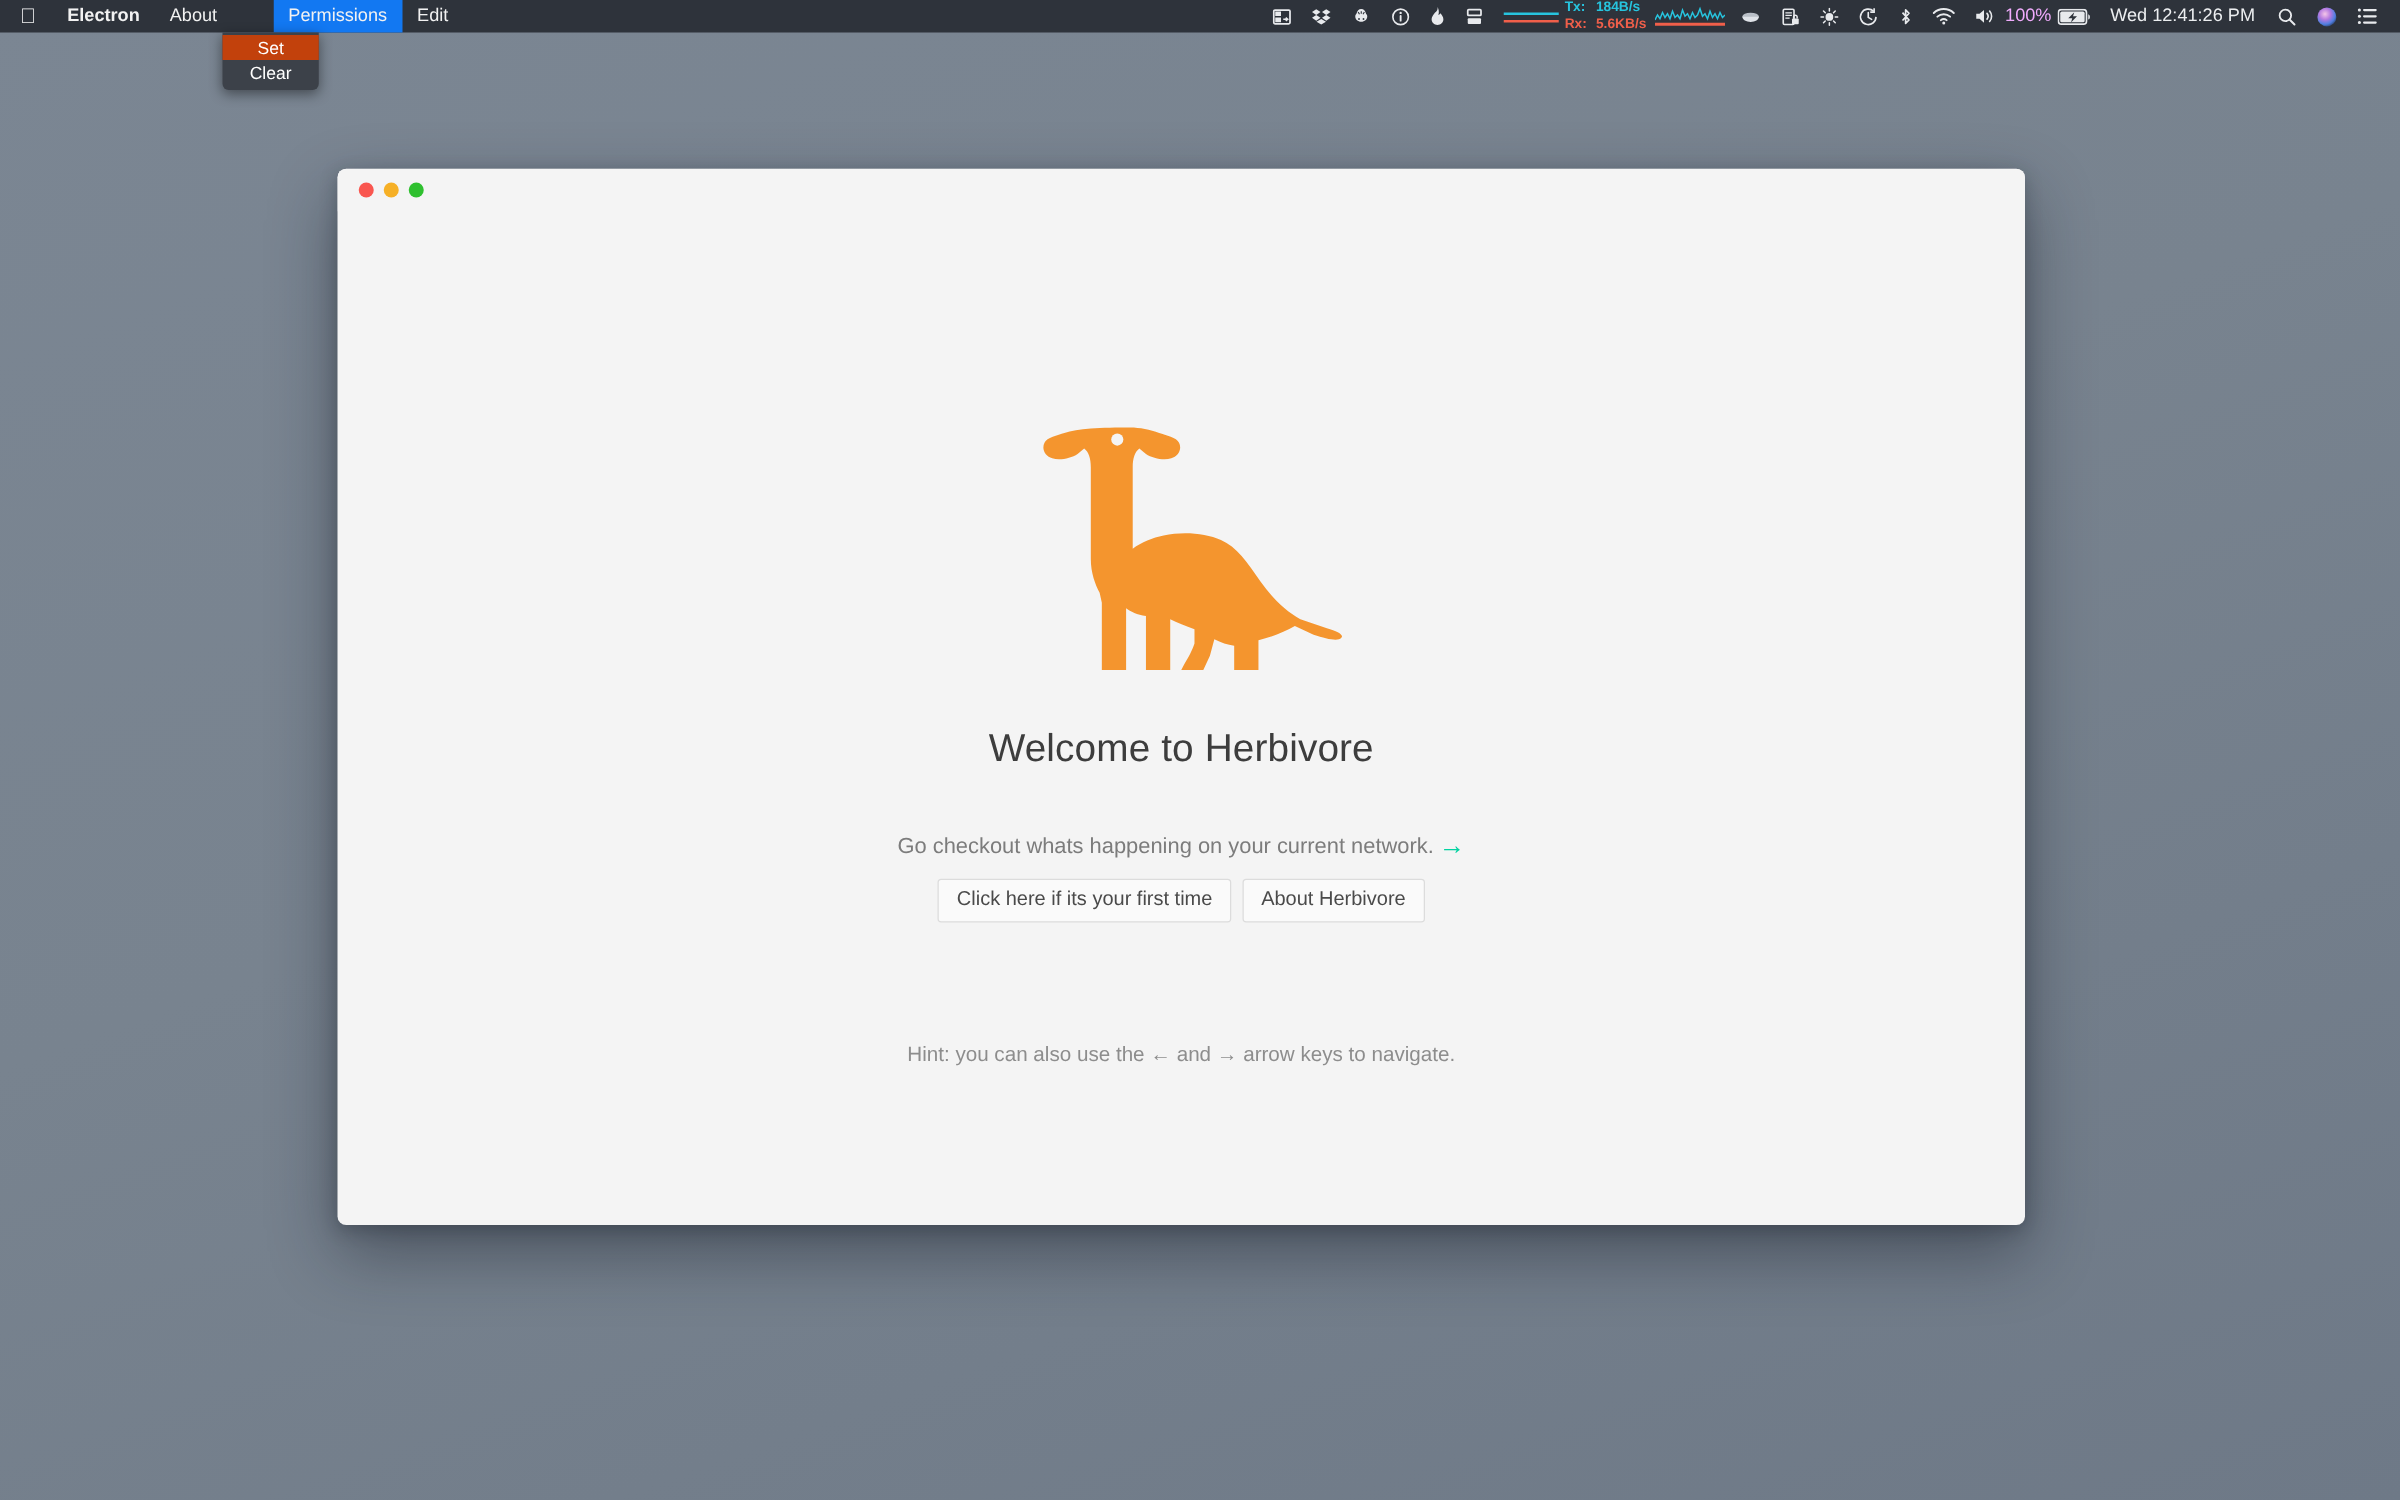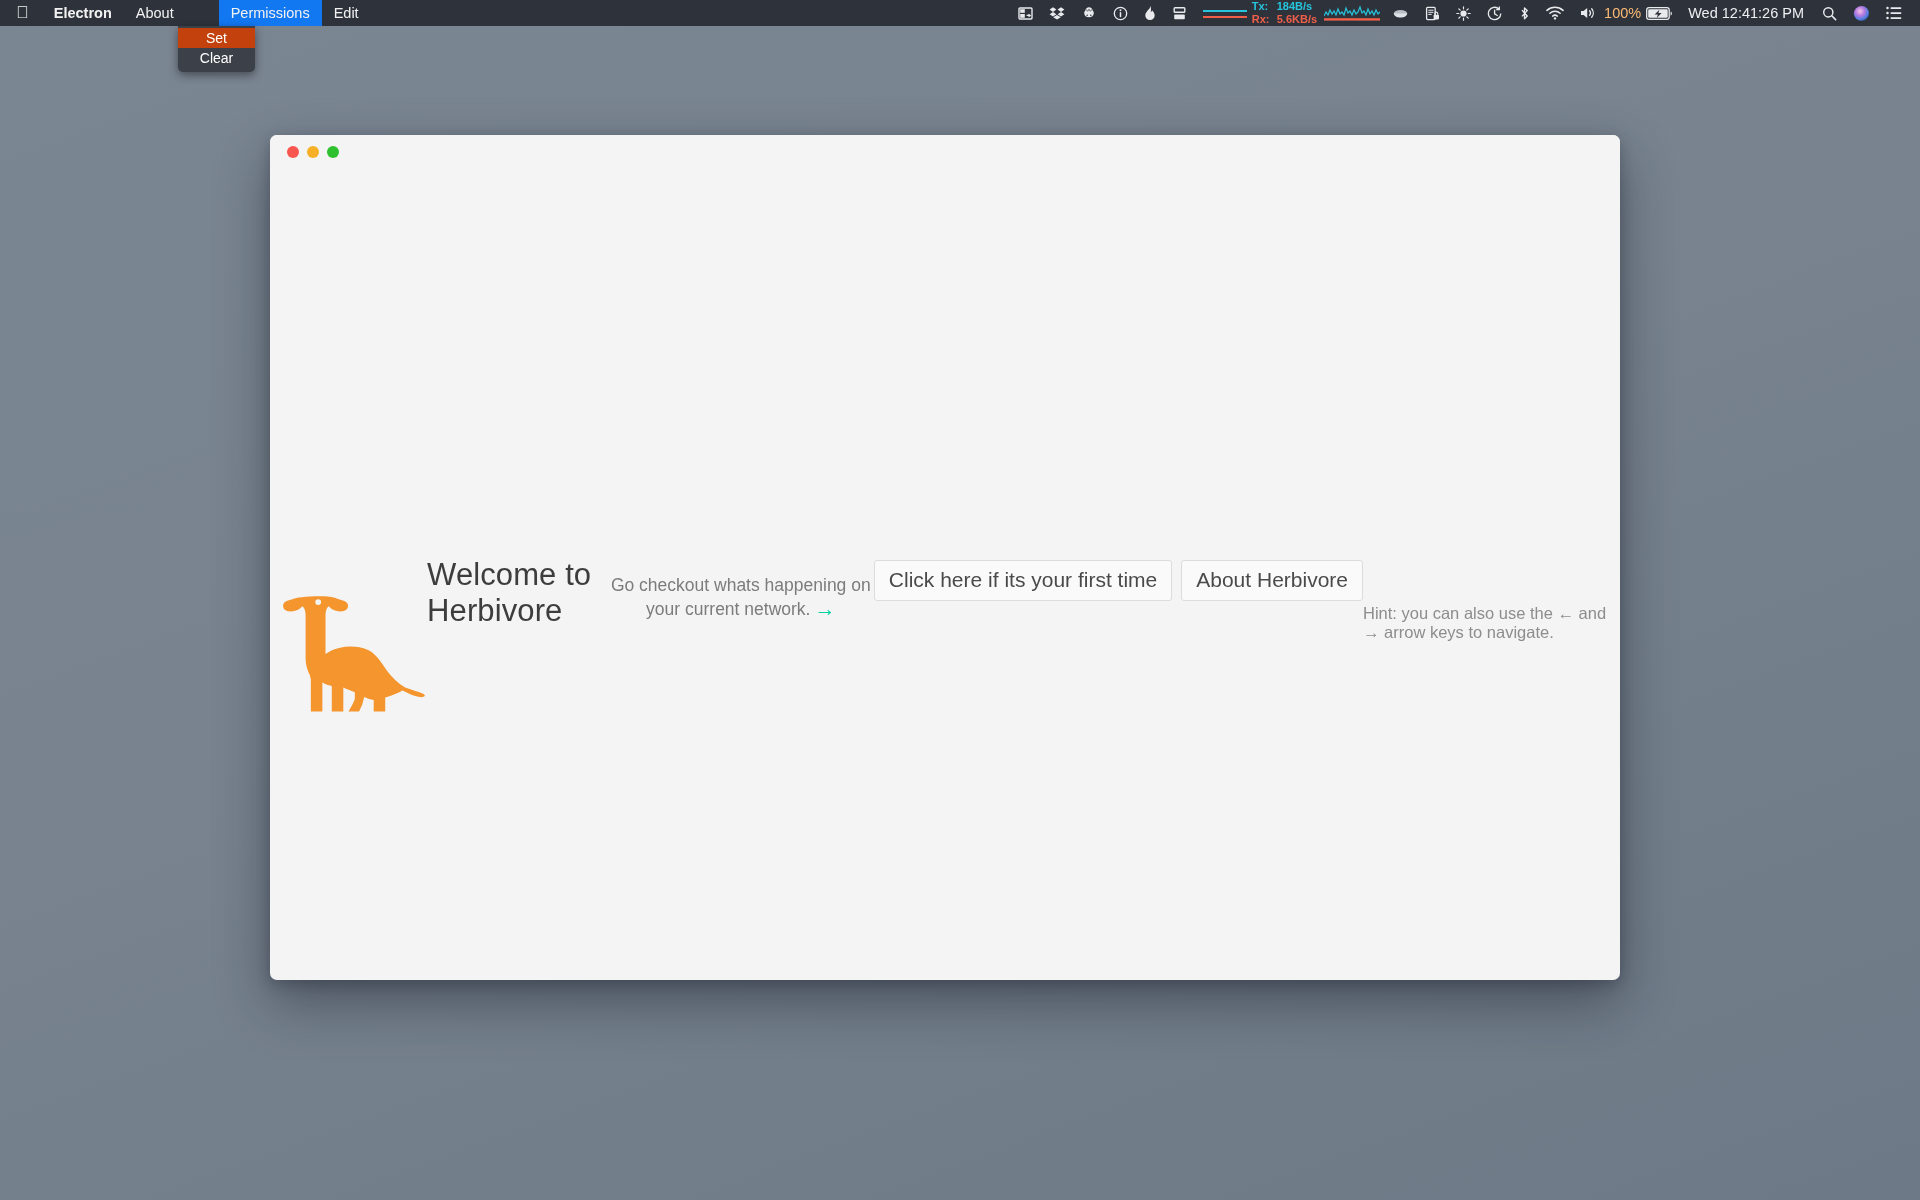--- a/index.html
+++ b/index.html
@@ -44,21 +44,21 @@
     color:#e8eaed;
     height:26px; display:flex; align-items:center;
     padding:0 8px; cursor:default;
   }
   .mb-icon svg { display:block; }
 
   .mb-clock {
     color:#eceef0; font-size:14.5px;
     padding:0 10px 0 12px; white-space:nowrap;
   }
-  .mb-battpct { color:#fdba74; font-size:14.5px; padding-right:3px; }
+  .mb-battpct { color:#f0abfc; font-size:14.5px; padding-right:3px; }
 
   
   .netstat {
     display:flex; align-items:center; height:26px;
     padding:0 4px 0 8px; gap:5px;
   }
   .netstat-lines { display:flex; flex-direction:column; gap:4px; padding-top:1px; }
   .nsline { width:44px; height:2px; }
   .nsline.tx { background:#27c4de; }
   .nsline.rx { background:#f05f4a; }
@@ -107,21 +107,21 @@
     padding-left:17px;
     background:#f4f4f4;
   }
   .tl { width:12px; height:12px; border-radius:50%; margin-right:8px; cursor:pointer; }
   .tl.red    { background:#f9564f; }
   .tl.yellow { background:#f6b026; }
   .tl.green  { background:#2fc02f; }
 
   #content {
     flex:1; position:relative;
-    display:flex; flex-direction:row; align-items:center;
+    display:flex; flex-direction:column; align-items:center;
   }
 
   #dino { margin-top:150px; width:268px; height:225px; display:block; }
 
   #welcome {
     margin-top:37px;
     font-size:31px; font-weight:400;
     color:#3d3d3d; letter-spacing:.1px;
   }
 
@@ -135,21 +135,21 @@
     color:#00d2a0; font-size:21px; font-weight:bold;
     vertical-align:-1px; margin-left:4px;
   }
 
   #btnrow { margin-top:12px; display:flex; gap:9px; }
   .wbtn {
     background:#fafafa;
     border:1px solid #dcdcdc;
     border-radius:3px;
     padding:7px 14px 8px 14px;
-    font-size:21px;
+    font-size:16px;
     color:#4a4a4a;
     font-family:"Liberation Sans", sans-serif;
     cursor:pointer;
     white-space:nowrap;
   }
 
   #hint {
     margin-top:97px;
     font-size:16.5px;
     color:#8d8d8d;

